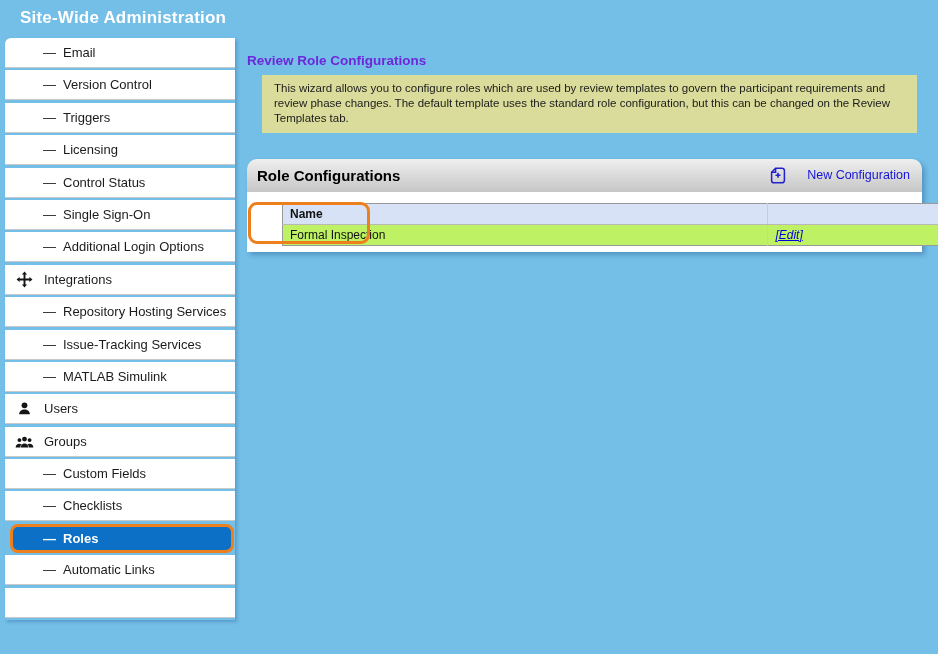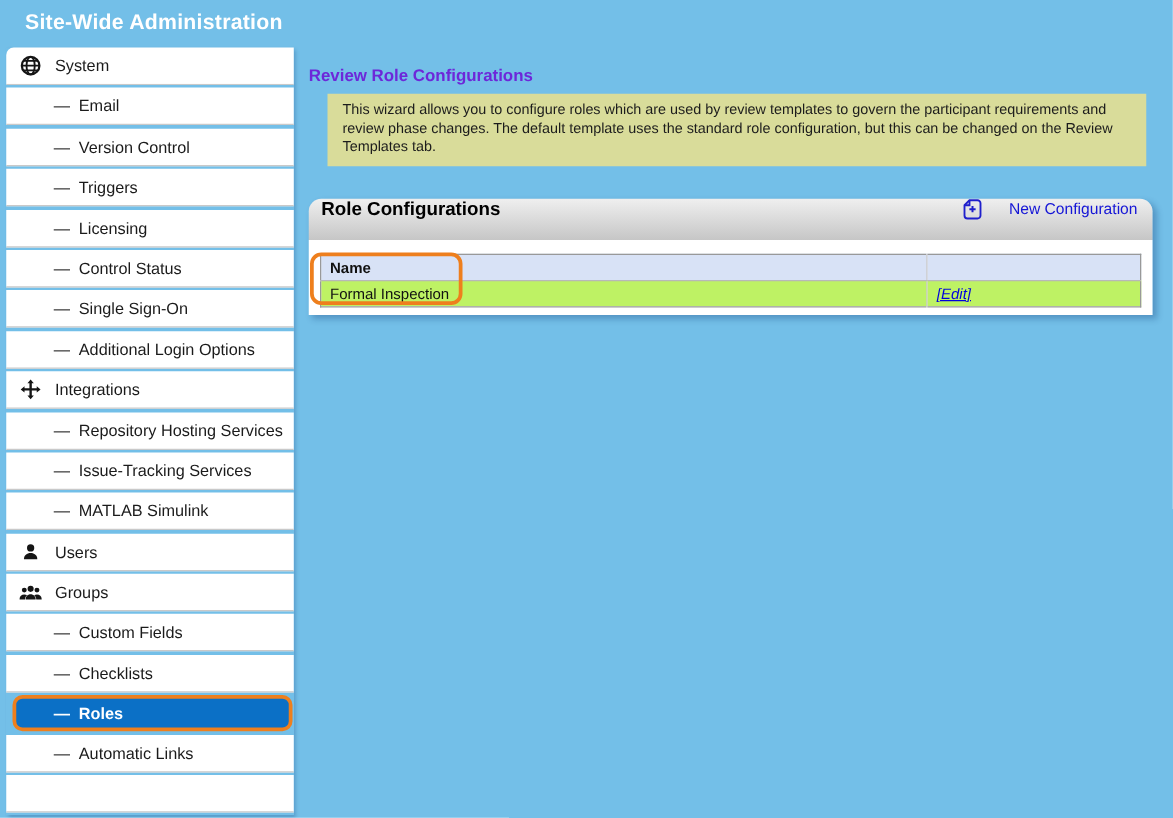--- a/index.html
+++ b/index.html
@@ -27,28 +27,28 @@
 
   
   .main { position:absolute; left:247px; top:36px; width:675px; }
   .main h2 { margin-top:17px; font-size:13.5px; font-weight:bold; color:#6d28d9; }
   .infobox { margin-left:15px; margin-top:7px; width:655px; background:#D9DC9A;
              padding:6px 12px; font-size:11.5px; line-height:1.32; color:#1c1c1c; }
 
   .panel { margin-top:26px; width:675px; border-radius:10px 10px 0 0;
            box-shadow:3px 3px 5px rgba(10,50,110,0.3); }
   .panel-header { height:33px; background:linear-gradient(#EFEFEF,#C6C6C6);
-                  border-radius:10px 10px 0 0; display:flex; align-items:flex-start; padding:0 10px; }
+                  border-radius:10px 10px 0 0; display:flex; align-items:center; padding:0 10px; }
   .panel-title { font-size:15px; font-weight:bold; color:#000; flex:1; }
   .new-link { display:flex; align-items:center; gap:21px; color:#1515D6; font-size:12.5px;
               text-decoration:none; cursor:pointer; padding-right:2px; }
   .panel-body { background:#FFFFFF; padding:11px 9px 6px; }
 
   table { width:100%; border-collapse:collapse; border:1px solid #999999;
-          font-size:12px; color:#111; table-layout:fixed; }
+          font-size:12px; color:#111; table-layout:fixed;margin-left:26px; }
   th { background:#D8E2F6; font-weight:bold; text-align:left; padding:3px 7px;
        border-bottom:1px solid #b8b8b8; }
   th:first-child { width:74%; }
   th + th, td + td { border-left:1px solid #cccccc;font-style:italic; }
   td { padding:3px 7px; }
   tr + tr td { border-top:1px solid #dddddd; }
   tbody tr.odd { background:#bef264; }
   .edit-link { color:#0000DD; text-decoration:underline; cursor:pointer; }
 
   
@@ -59,30 +59,20 @@
 </head>
 <body>
 
 <div class="page">
 
   <div class="titlebar">
     <h1>Site-Wide Administration</h1>
   </div>
 
   <nav class="sidebar">
-    <div class="item parent">
-      <span class="icon">
-        <svg width="17" height="17" viewBox="0 0 16 16">
-            <circle cx="8" cy="8" r="6.6" fill="none" stroke="#151515" stroke-width="1.7"></circle>
-            <ellipse cx="8" cy="8" rx="3.1" ry="6.6" fill="none" stroke="#151515" stroke-width="1.4"></ellipse>
-            <path d="M1.6 8h12.8M2.6 4.4h10.8M2.6 11.6h10.8" stroke="#151515" stroke-width="1.4" fill="none"></path>
-          </svg>
-      </span>
-      <span class="label">System</span>
-    </div>
     <div class="item sub">
       <span class="dash">—</span>
       <span class="label">Email</span>
     </div>
     <div class="item sub">
       <span class="dash">—</span>
       <span class="label">Version Control</span>
     </div>
     <div class="item sub">
       <span class="dash">—</span>

